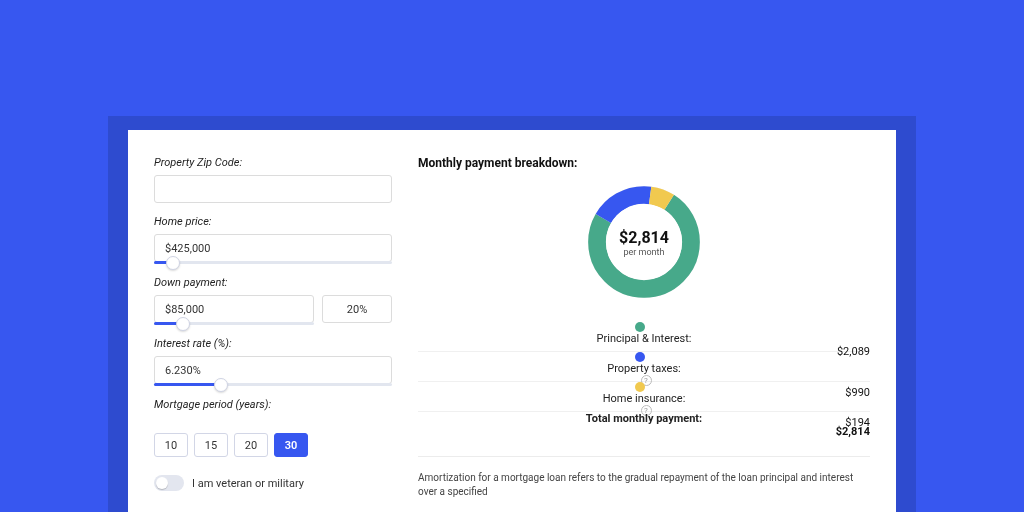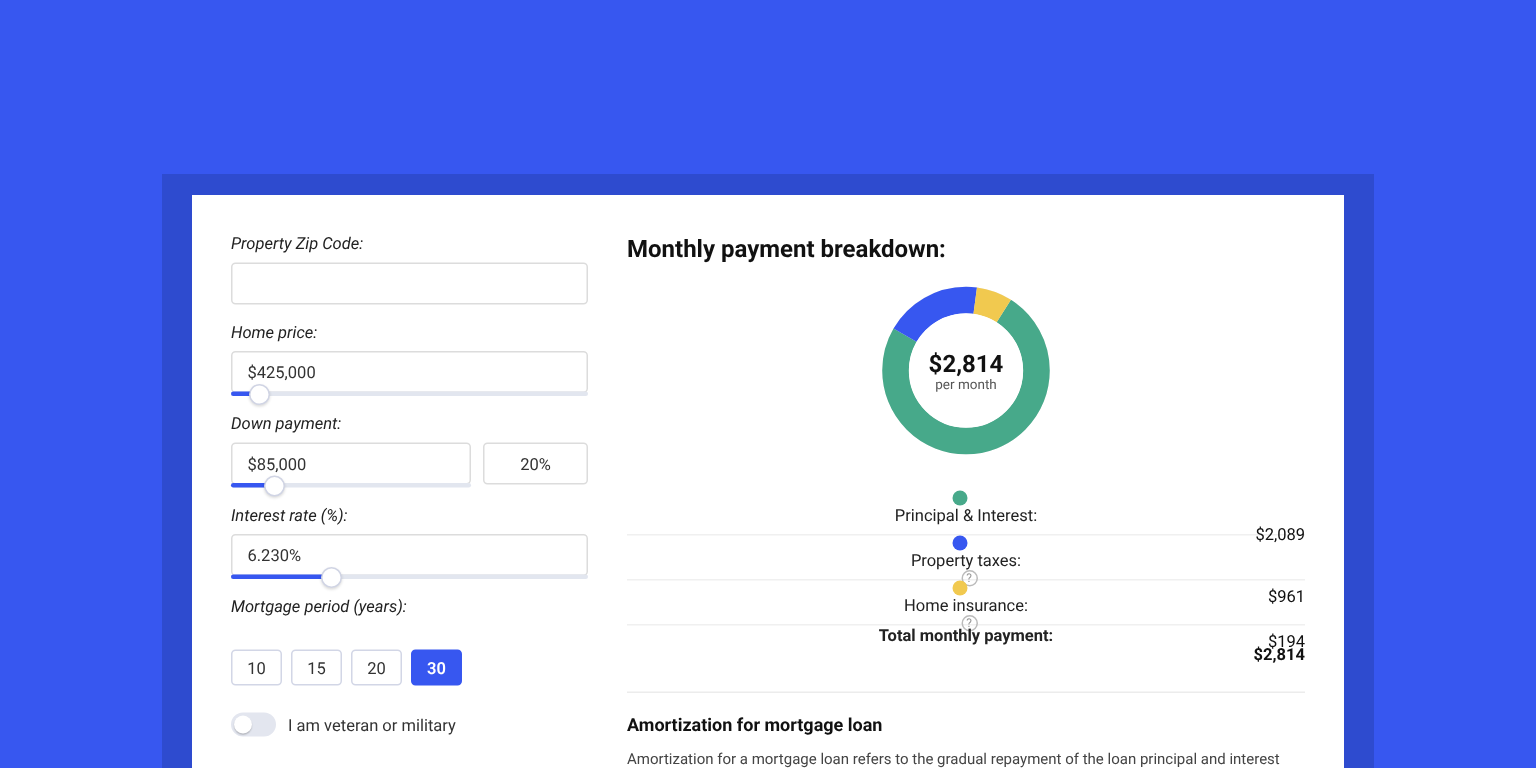--- a/index.html
+++ b/index.html
@@ -20,21 +20,21 @@
   .row2 .inp-wrap { flex: 1; }
   .row2 .inp.sm { width: 70px; text-align: center; }
   .seg { display: flex; gap: 6px; margin-top: 16px; }
   .seg-btn { height: 24px; min-width: 34px; padding: 0 8px; display: inline-flex; align-items: center; justify-content: center; font-size: 11px; border: 1px solid #d2d6e6; background: #fff; color: #333; border-radius: 3px; cursor: pointer; }
   .seg-btn.active { background: #3757f0; color: #fff; border-color: #3757f0; font-weight: 600; }
   .toggle-row { display: flex; align-items: center; gap: 8px; margin-top: 18px; }
   .toggle { width: 30px; height: 16px; background: #e3e6ef; border-radius: 8px; position: relative; cursor: pointer; }
   .toggle-knob { position: absolute; left: 2px; top: 2px; width: 12px; height: 12px; background: #fff; border-radius: 50%; box-shadow: 0 1px 1px rgba(0,0,0,0.2); }
   .toggle-lbl { font-size: 11px; color: #333; }
   .col-right { flex: 1; display: flex; flex-direction: column; }
-  .section-h { font-size: 16px; font-weight: 700; color: #111; margin-top: 6px; }
+  .section-h { font-size: 12px; font-weight: 700; color: #111; margin-top: 6px; }
   .donut-wrap { display: flex; justify-content: center; padding: 10px 0 6px; }
   .donut { width: 124px; height: 124px; position: relative; }
   .donut-center { position: absolute; inset: 24px; background: #fff; border-radius: 50%; display: flex; flex-direction: column; align-items: center; justify-content: center; }
   .donut-value { font-size: 16px; font-weight: 700; color: #111; }
   .donut-sub { font-size: 9px; color: #555; }
   .legend { margin-top: 12px; }
   .legend-row { display: flex; align-items: center; height: 30px; border-bottom: 1px solid #f0f0f0; font-size: 11px; flex-direction: column; }
   .legend-row.total { font-weight: 700; border-bottom: none; }
   .dot { width: 10px; height: 10px; border-radius: 50%; margin-right: 8px; flex: 0 0 auto; }
   .legend-label { color: #222; }
@@ -128,33 +128,32 @@
       <div class="legend" id="legend">
           <div class="legend-row">
             <span class="dot" style="background: rgb(71, 169, 138);"></span>
             <span class="legend-label">Principal &amp; Interest:</span>
             <span class="legend-amount">$2,089</span>
           </div>
           <div class="legend-row">
             <span class="dot" style="background: rgb(55, 87, 240);"></span>
             <span class="legend-label">Property taxes:</span>
             <span class="help">?</span>
-            <span class="legend-amount">$961</span>
+            <span class="legend-amount">$990</span>
           </div>
           <div class="legend-row">
             <span class="dot" style="background: rgb(241, 201, 79);"></span>
             <span class="legend-label">Home insurance:</span>
             <span class="help">?</span>
             <span class="legend-amount">$194</span>
           </div>
           <div class="legend-row total">
             <span class="legend-label">Total monthly payment:</span>
             <span class="legend-amount">$2,814</span>
           </div>
         </div>
 
       <div class="amort">
-        <div class="amort-h">Amortization for mortgage loan</div>
         <div class="amort-text">Amortization for a mortgage loan refers to the gradual repayment of the loan principal and interest over a specified</div>
       </div>
     </div>
   </div>
 </div>
 
 </body></html>

